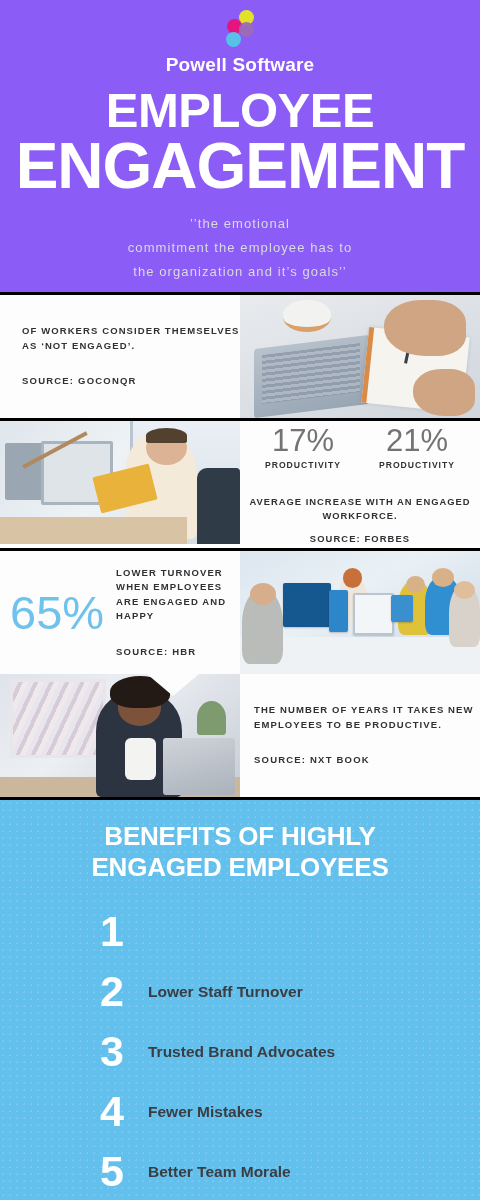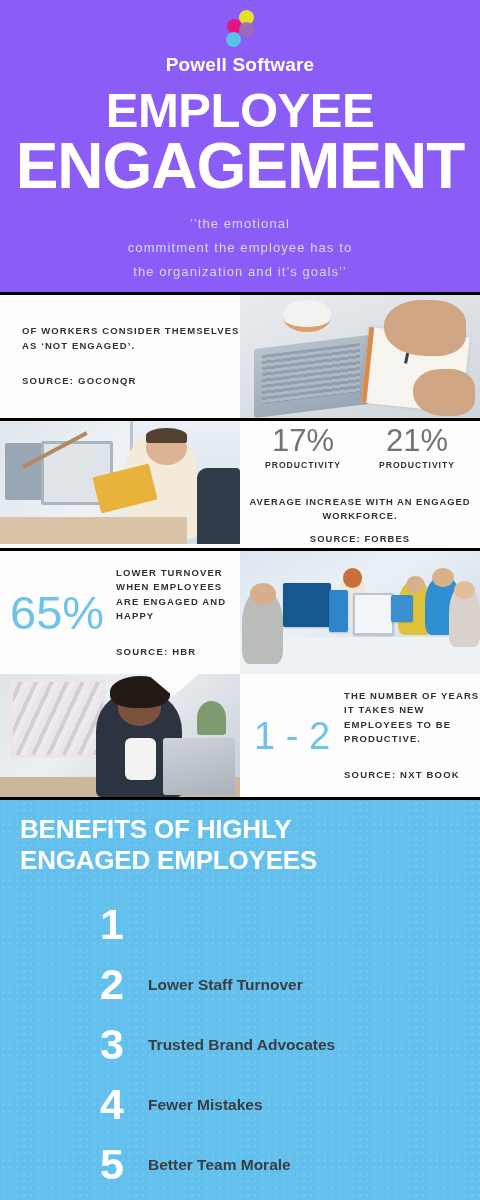--- a/index.html
+++ b/index.html
@@ -245,23 +245,24 @@
   .benefits {
     position:relative; background:#63c0ec; padding:14px 0 0;
     height:412px;
   }
   .benefits::before{
     content:""; position:absolute; inset:0;
     background-image:radial-gradient(circle, rgba(255,255,255,.16) 1px, transparent 1px);
     background-size:7px 7px; pointer-events:none;
   }
   .ben-title {
-    position:relative; color:#ffffff;
+    position:relative; text-align:center; color:#ffffff;
     font-size:26px; font-weight:bold; line-height:1.2; letter-spacing:-.2px;
     padding:0 20px;
+    margin-top:7px;
   }
   .ben-list { position:relative; margin-top:18px; padding-left:100px; }
   .ben-item { display:flex; align-items:center; height:60px; }
   .ben-num {
     color:#ffffff; font-size:43px; font-weight:bold; line-height:1;
     width:48px; flex:0 0 48px;
   }
   .ben-label {
     color:#3a3d42; font-size:15.5px; font-weight:bold; line-height:1.25;
   }
@@ -397,21 +398,20 @@
         <div class="desk2"></div>
         <div class="woman"></div>
         <div class="wtop"></div>
         <div class="whead"></div>
         <div class="whair"></div>
         <div class="laptop2"></div>
       </div>
       <div class="notch" style="left:72%;"></div>
     </div>
     <div class="cell duo">
-      <div class="n">1 - 2</div>
       <div class="stattext">
         <span>THE NUMBER OF YEARS IT TAKES NEW EMPLOYEES TO BE PRODUCTIVE.</span>
         <span class="src">SOURCE: NXT BOOK</span>
       </div>
     </div>
   </div>
   <div class="rowrule"></div>
 
   <div class="benefits">
     <div class="ben-title">

